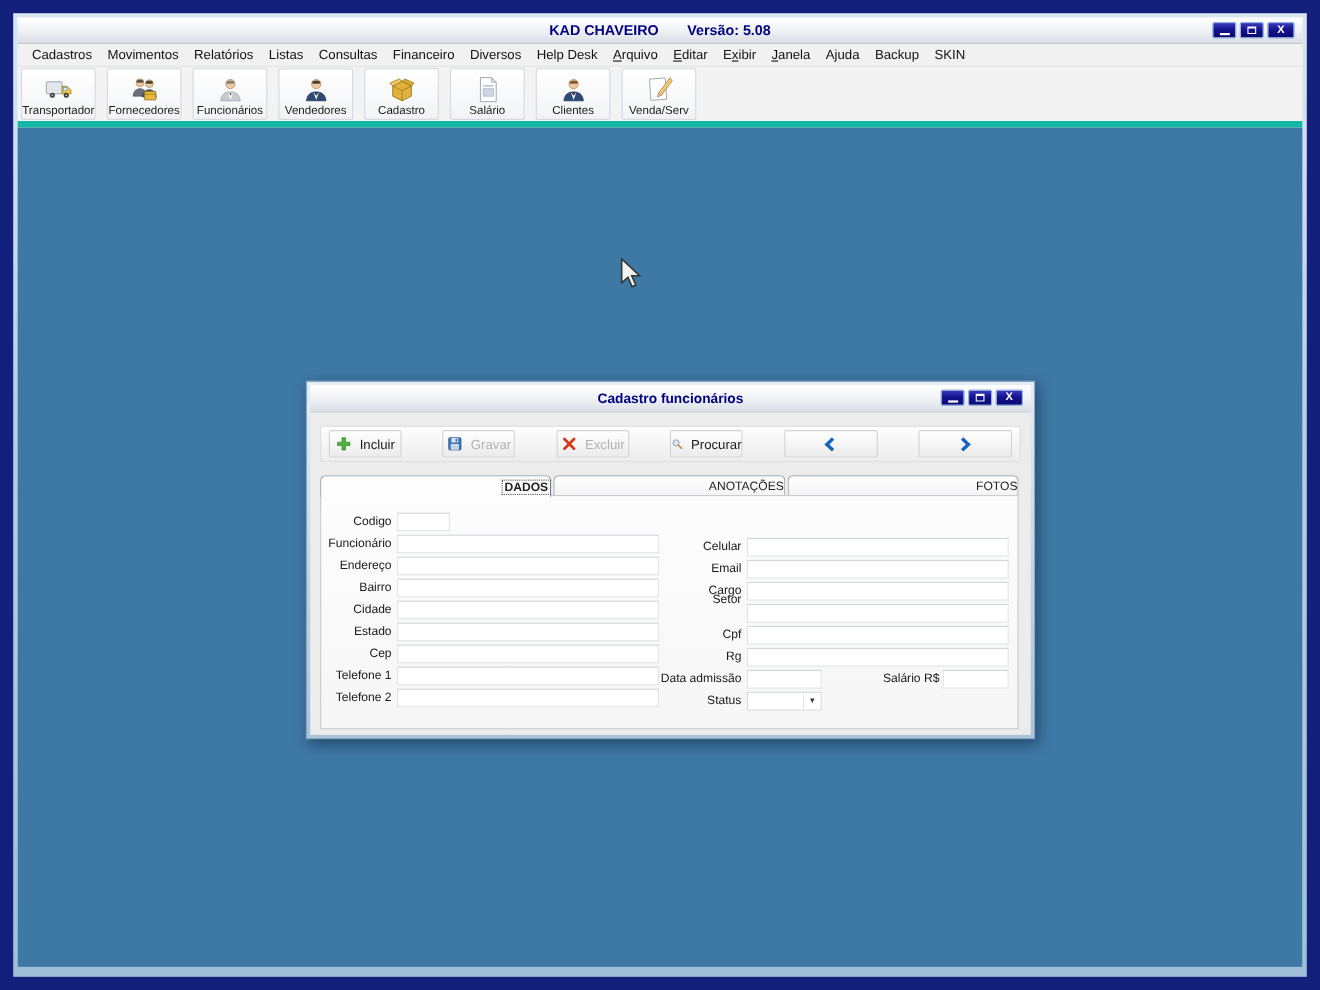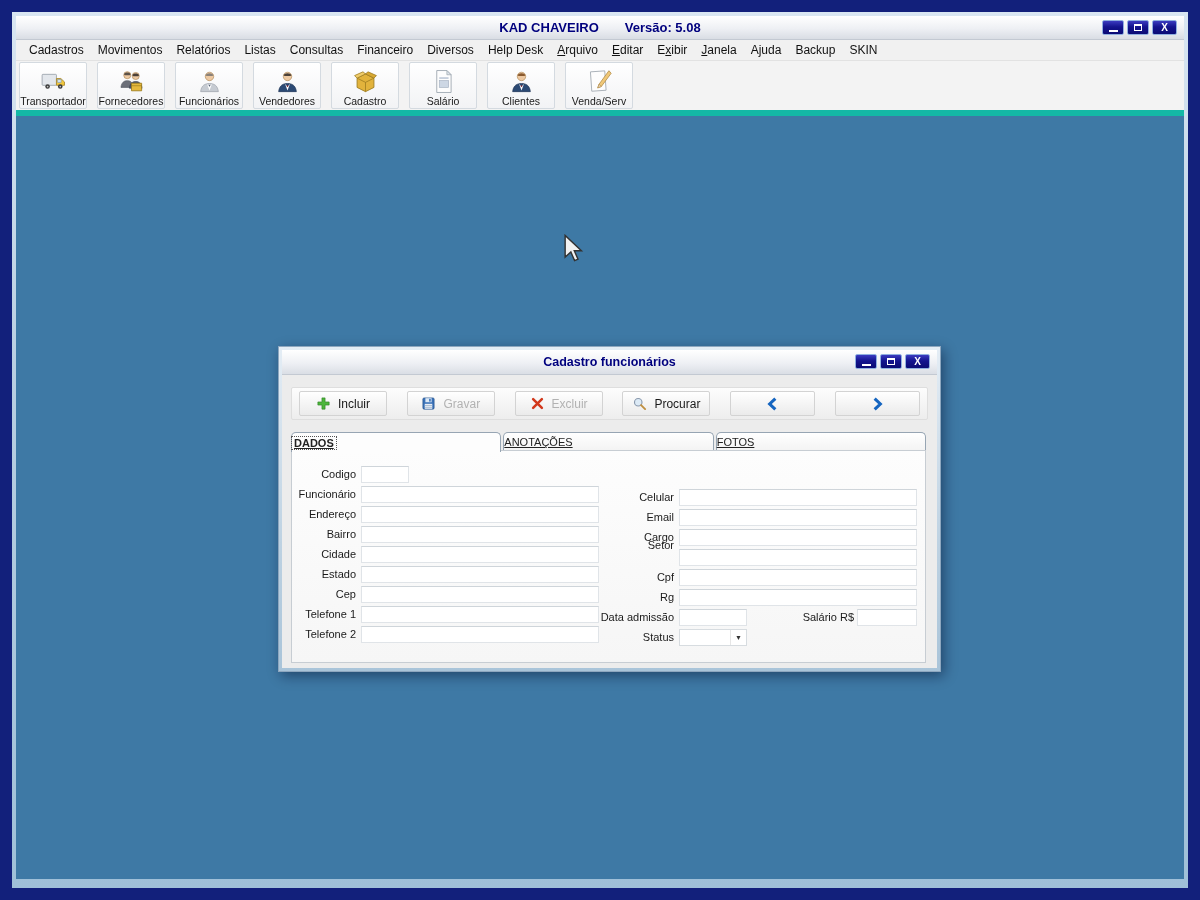--- a/index.html
+++ b/index.html
@@ -59,32 +59,32 @@
 
   
   .act-panel { position:absolute; left:9px; right:9px; top:12px; height:33px;
                background:linear-gradient(180deg,#fdfdfd,#ededed); border:1px solid #dedede;
                border-radius:2px; display:flex; align-items:center; justify-content:space-between;
                padding:0 7px; }
   .act-btn { height:25px; background:linear-gradient(180deg,#ffffff,#ebebeb);
              border:1px solid #d3d3d3; border-radius:2px; display:flex; align-items:center;
              justify-content:center; gap:7px; font-size:12px; color:#1a1a1a;
              font-family:"Liberation Sans",sans-serif; cursor:default; }
-  .act-btn.txt { width:88px; }
+  .act-btn.txt { width:66px; }
   .act-btn.nav { width:85px; }
   .act-btn.disabled { color:#b2b2b2; }
   .act-btn svg { width:15px; height:15px; }
   .act-btn.nav svg { width:16px; height:16px; }
 
   
   .tabstrip { position:absolute; left:9px; right:11px; top:57px; height:19px;
               display:flex; gap:2px; }
   .tab { flex:1; border:1px solid #97a5b3; border-bottom:none; border-radius:5px 5px 0 0;
          background:linear-gradient(180deg,#ffffff,#f3f3f3); display:flex; align-items:center;
-         justify-content:flex-start; font-size:11px; color:#222; cursor:default; position:relative;text-decoration:underline; }
+         justify-content:flex-end; font-size:11px; color:#222; cursor:default; position:relative; }
   .tab.active { background:#fdfdfd; z-index:3; height:20px; }
   .tab.active .tab-label { font-weight:bold; outline:1px dotted #555; padding:0 2px; }
 
   
   .panel { position:absolute; left:9px; right:11px; top:75px; bottom:5px; z-index:2;
            background:linear-gradient(180deg,#fdfdfd 0%,#f6f6f6 100%); border:1px solid #c7cdd3; }
 
   .flabel { position:absolute; font-size:11px; color:#1a1a1a; text-align:right; white-space:nowrap; }
   .field { position:absolute; height:17px; background:#fff; border:1px solid #e0e4e8;
            border-top-color:#cfd5da; font-size:11px; padding:1px 3px; color:#111;

